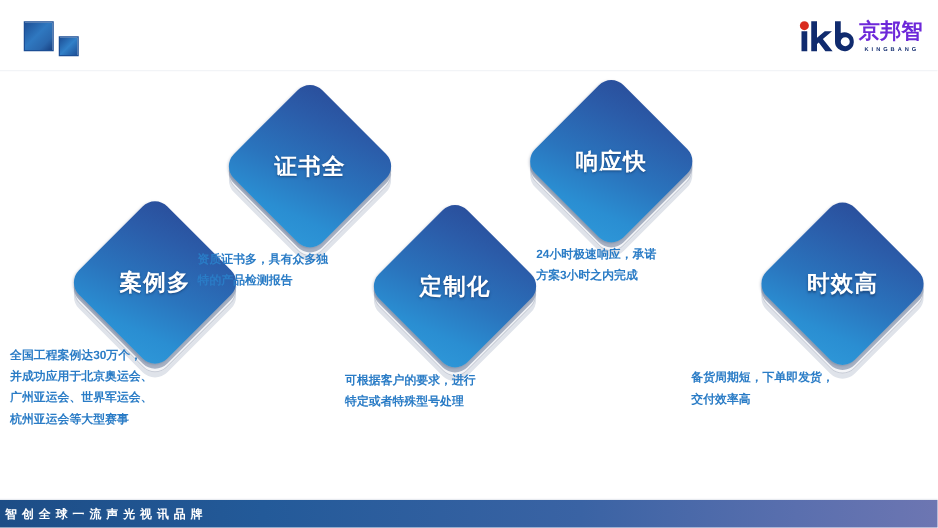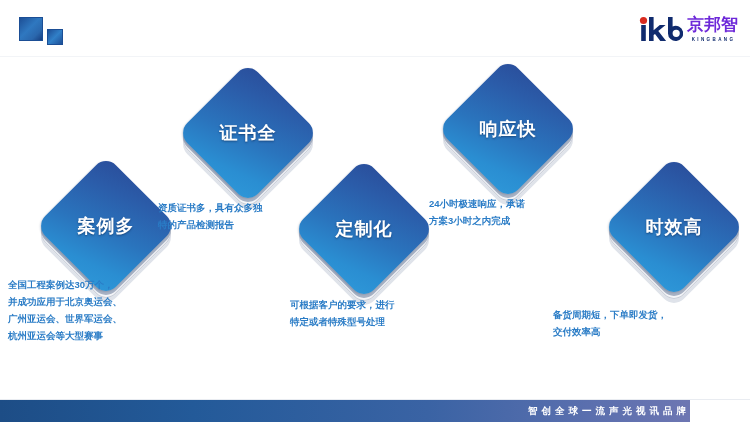--- a/index.html
+++ b/index.html
@@ -94,23 +94,23 @@
     color:#2a7cc6;
     font-size:9.5px;
     font-weight:bold;
     line-height:17px;
     text-align:left;
     white-space:pre-line;
   }
 
   
   .footer {
-    position:absolute; left:0; bottom:0; width:690px; height:22px;
+    position:absolute; left:0; bottom:0; width:750px; height:22px;
     background:linear-gradient(90deg,#1d4d86 0%,#235a99 28%,#3a63a4 62%,#5a6fae 85%,#6d76b2 100%);
-    display:flex; align-items:center; justify-content:flex-end;
+    display:flex; align-items:center; justify-content:flex-start;
   }
   .footer-text {
     color:#ffffff; font-size:9.5px; font-weight:bold; letter-spacing:4px;
     white-space:nowrap; padding-left:4px;
   }
   .footer-top-line {
     position:absolute; left:0; bottom:22px; width:750px; height:1px;
     background:#e9ecf1;
   }
 </style>
@@ -137,21 +137,21 @@
       <div class="logo-cn-sub">KINGBANG</div>
     </div>
   </div>
 
   <div class="title-rule"></div>
 </div>
 
 <div class="stage">
 
   <div class="item">
-    <div class="dia-wrap" style="left:56px; top:120px;">
+    <div class="dia-wrap" style="left:74px; top:120px;">
       <div class="plate p3"></div>
       <div class="plate p2"></div>
       <div class="plate p1"></div>
       <div class="plate face"></div>
       <div class="dia-label">案例多</div>
     </div>
     <div class="desc" style="left:8px; top:220px; width:200px;">全国工程案例达30万个，
 并成功应用于北京奥运会、
 广州亚运会、世界军运会、
 杭州亚运会等大型赛事</div>
@@ -170,45 +170,45 @@
   </div>
 
   <div class="item">
     <div class="dia-wrap" style="left:314px; top:123px;">
       <div class="plate p3"></div>
       <div class="plate p2"></div>
       <div class="plate p1"></div>
       <div class="plate face"></div>
       <div class="dia-label">定制化</div>
     </div>
-    <div class="desc" style="left:290px; top:240px; width:180px;">可根据客户的要求，进行
+    <div class="desc" style="left:276px; top:240px; width:180px;">可根据客户的要求，进行
 特定或者特殊型号处理</div>
   </div>
 
   <div class="item">
-    <div class="dia-wrap" style="left:458px; top:23px;">
+    <div class="dia-wrap" style="left:439px; top:23px;">
       <div class="plate p3"></div>
       <div class="plate p2"></div>
       <div class="plate p1"></div>
       <div class="plate face"></div>
       <div class="dia-label">响应快</div>
     </div>
     <div class="desc" style="left:429px; top:139px; width:180px;">24小时极速响应，承诺
 方案3小时之内完成</div>
   </div>
 
   <div class="item">
     <div class="dia-wrap" style="left:624px; top:121px;text-decoration:underline;">
       <div class="plate p3"></div>
       <div class="plate p2"></div>
       <div class="plate p1"></div>
       <div class="plate face"></div>
       <div class="dia-label">时效高</div>
     </div>
-    <div class="desc" style="left:553px; top:238px; width:185px;margin-top:12px;">备货周期短，下单即发货，
+    <div class="desc" style="left:553px; top:238px; width:185px;">备货周期短，下单即发货，
 交付效率高</div>
   </div>
 
 </div>
 
 <div class="footer-top-line"></div>
 <div class="footer">
   <div class="footer-text">智创全球一流声光视讯品牌</div>
 </div>
 

